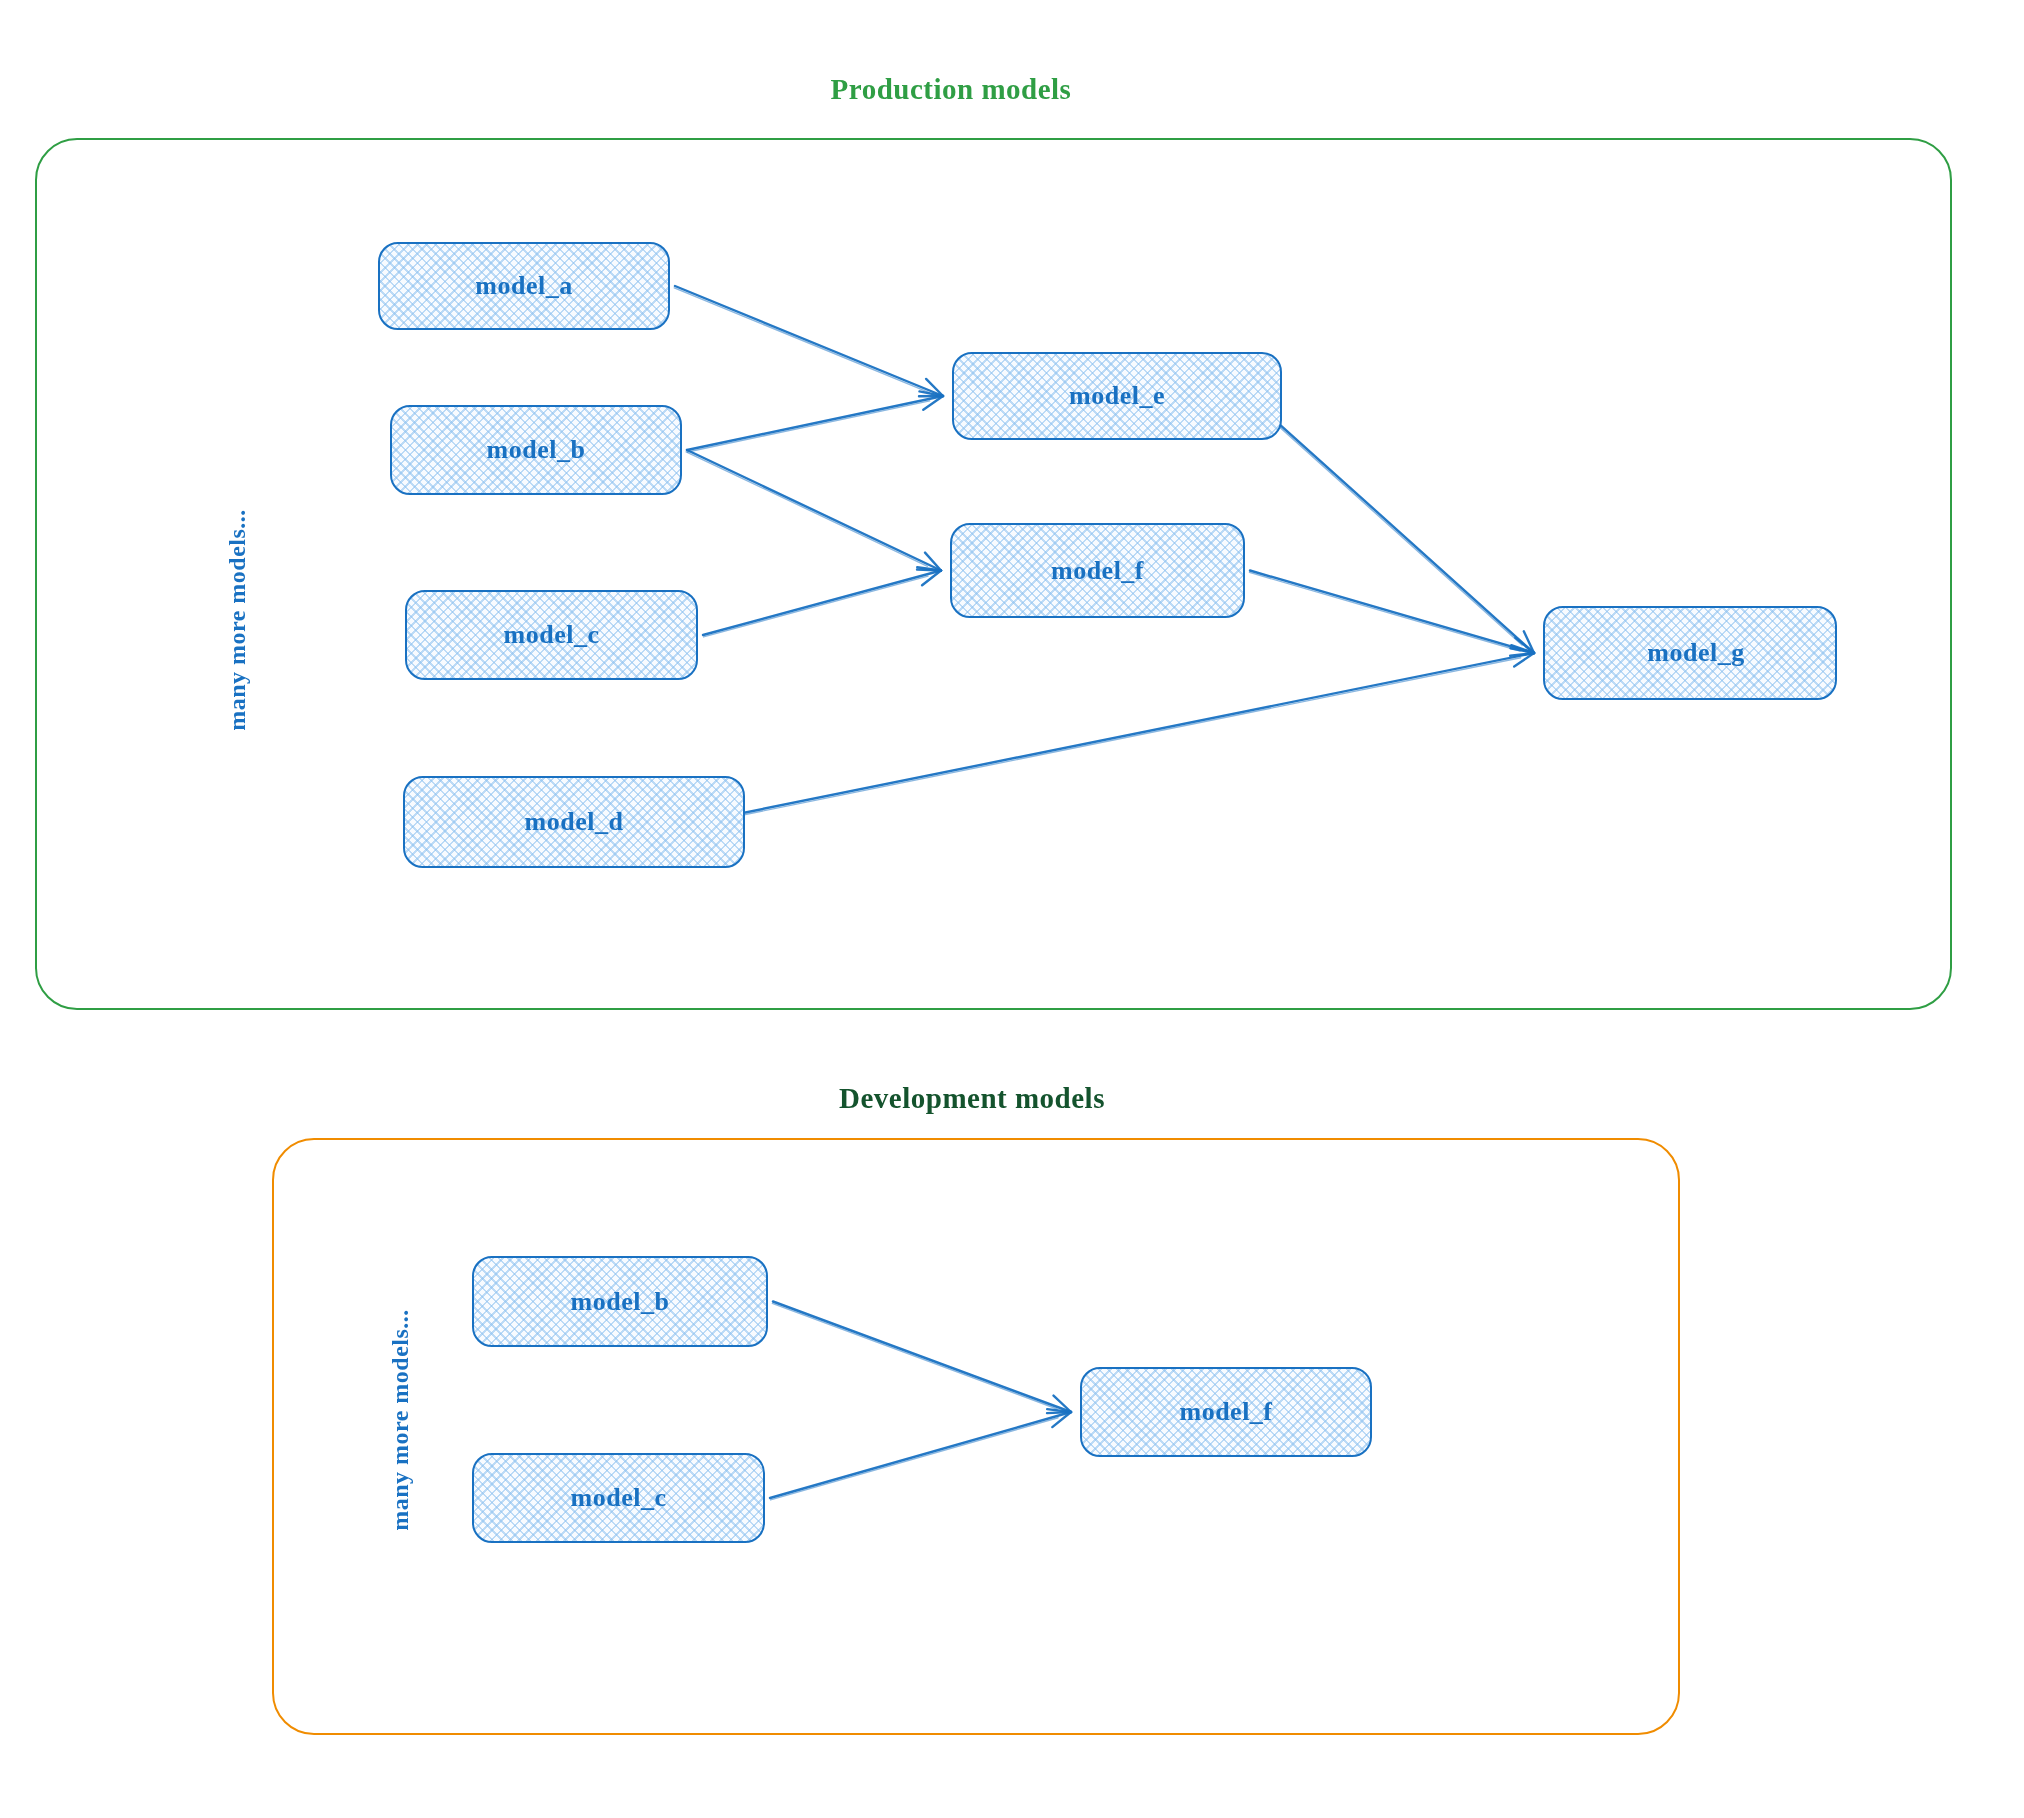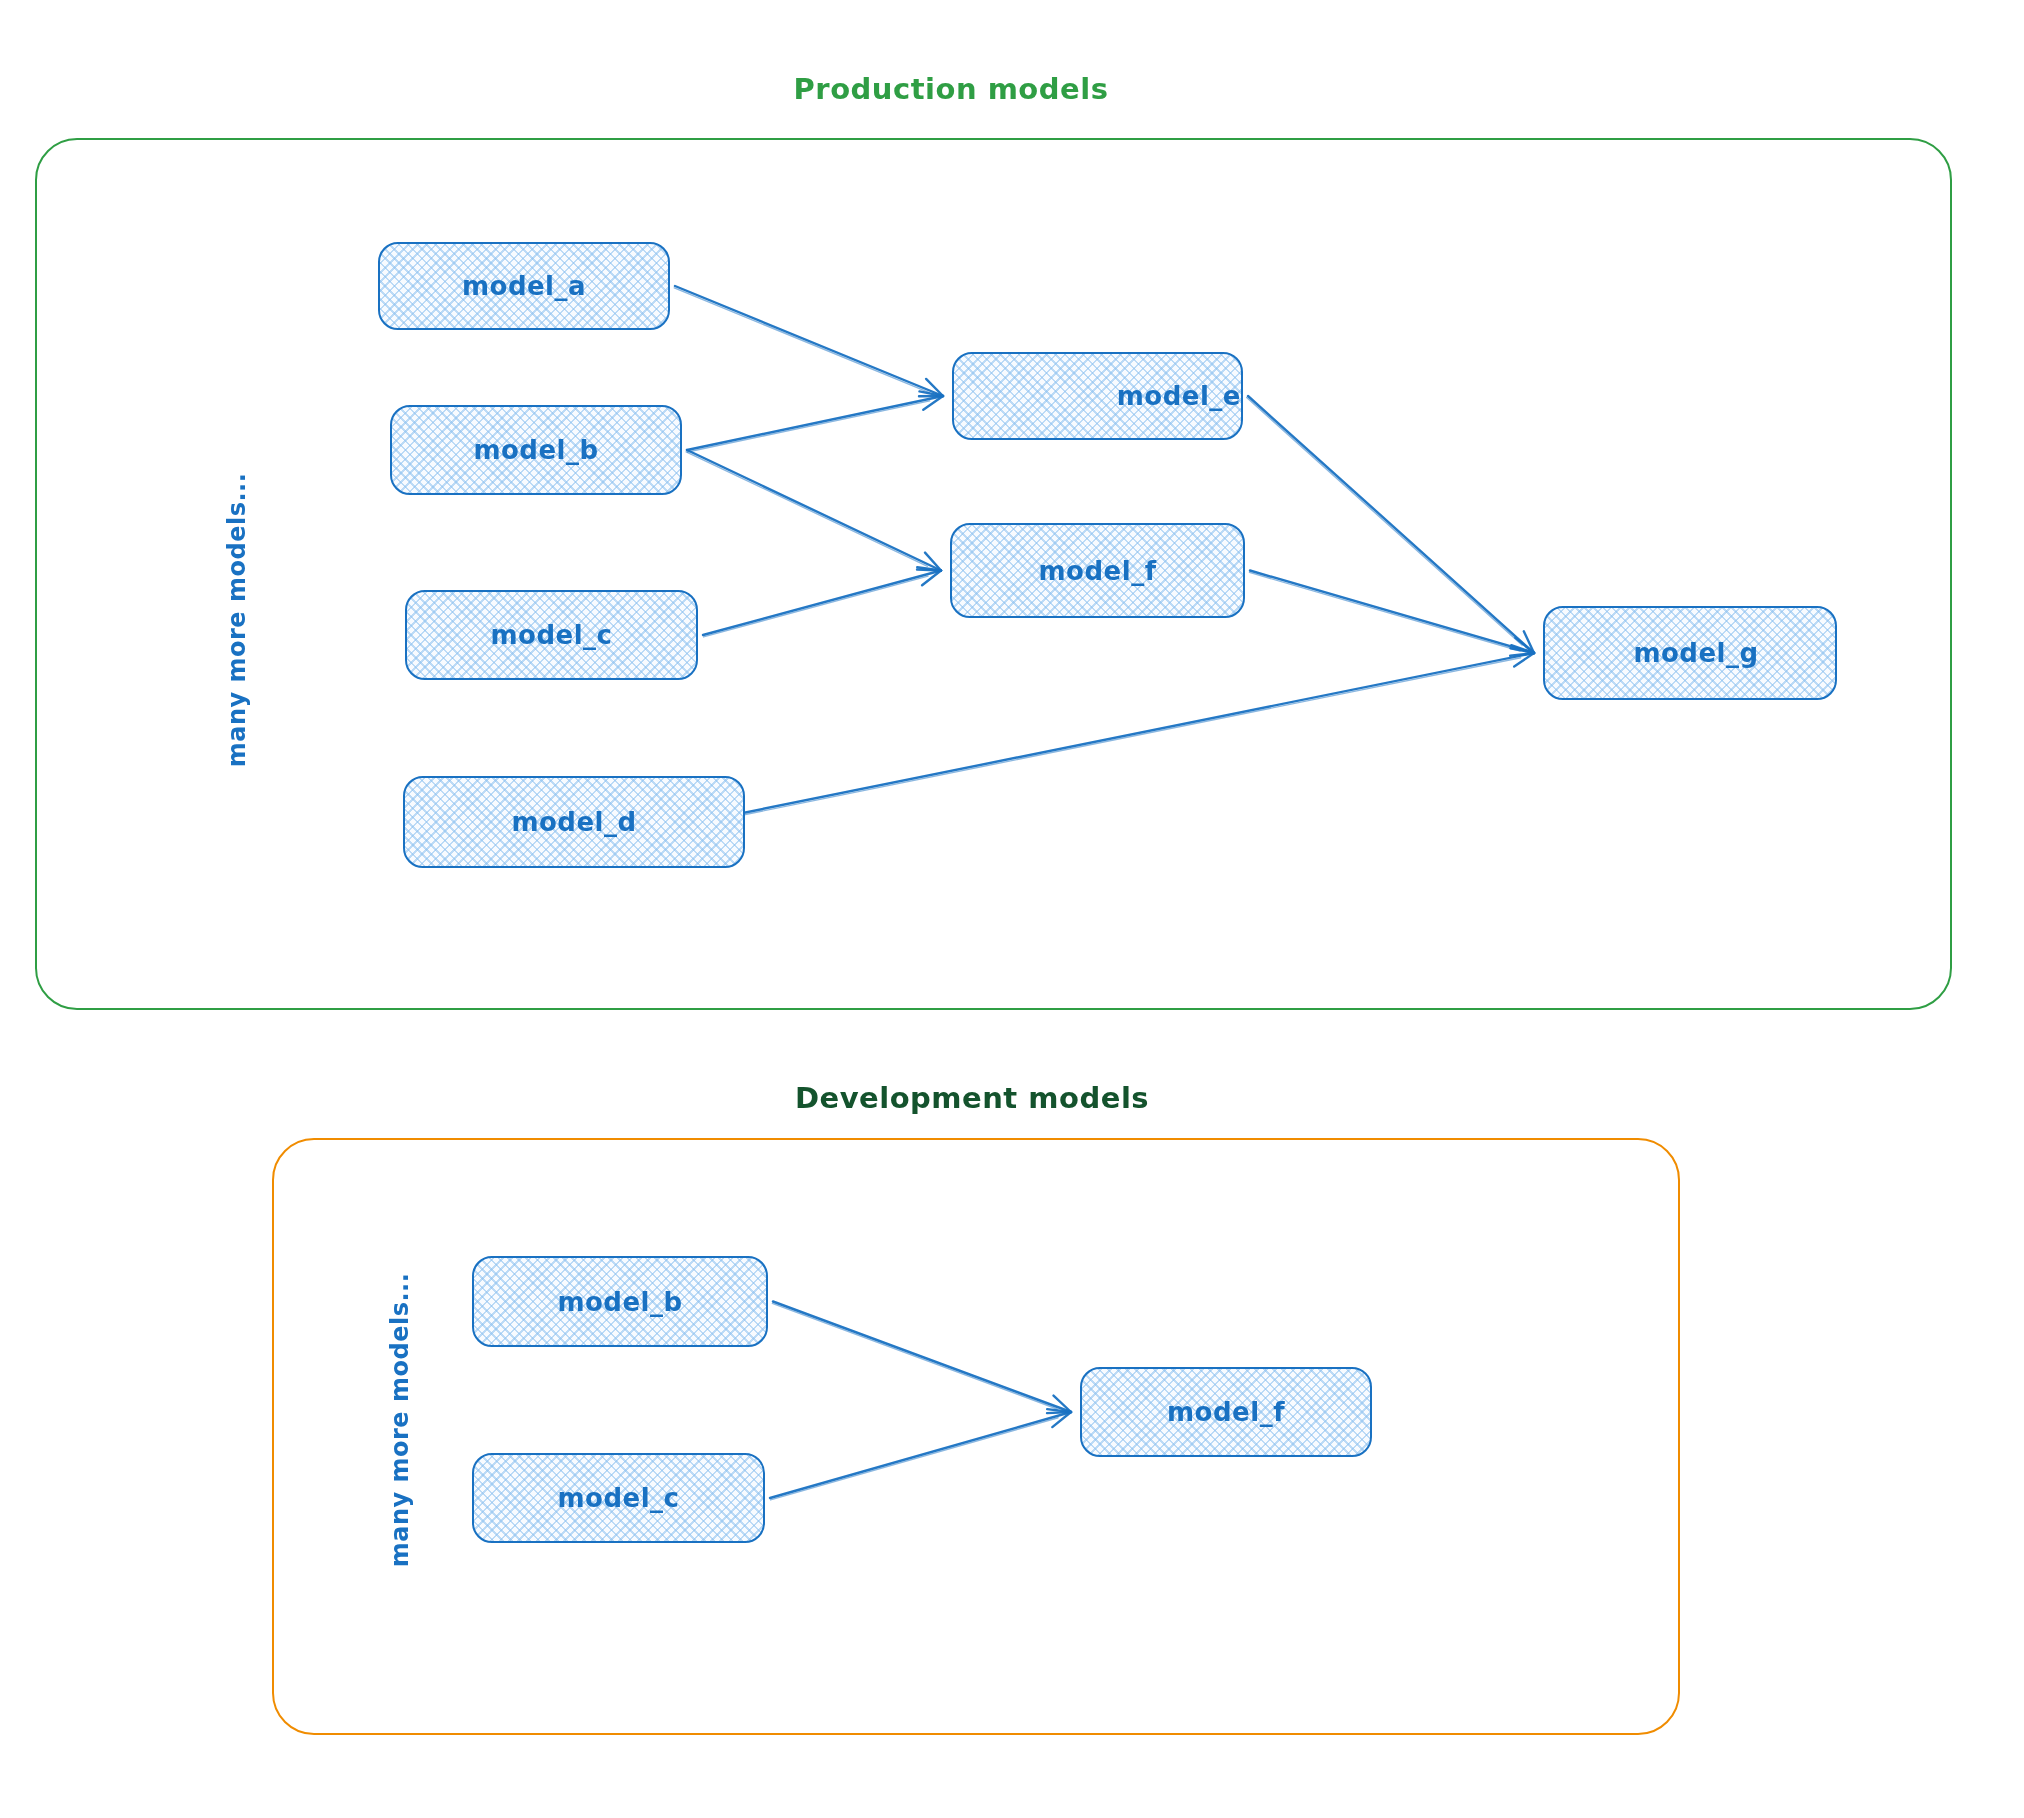--- a/index.html
+++ b/index.html
@@ -7,20 +7,21 @@
     padding: 0;
     background: #ffffff;
     font-family: "DejaVu Sans", "Liberation Sans", sans-serif;
   }
   #canvas {
     position: relative;
     width: 2024px;
     height: 1818px;
     background: #ffffff;
     overflow: hidden;
+    font-family: Liberation Serif, serif;
   }
   .frame {
     position: absolute;
     border: 2px solid;
     border-radius: 42px;
     background: transparent;
   }
   .frame.production { border-color: #2f9e44; }
   .frame.development { border-color: #f08c00; }
   .section-title {
@@ -124,21 +125,21 @@
     </div>
     <div class="node" style="left:390px; top:405px; width:292px; height:90px;">
       <span class="node-label">model_b</span>
     </div>
     <div class="node" style="left:405px; top:590px; width:293px; height:90px;">
       <span class="node-label">model_c</span>
     </div>
     <div class="node" style="left:403px; top:776px; width:342px; height:92px;">
       <span class="node-label">model_d</span>
     </div>
-    <div class="node" style="left:952px; top:352px; width:291px; height:88px;justify-content:flex-end;">
+    <div class="node" style="left:952px; top:352px; width:330px; height:88px;">
       <span class="node-label">model_e</span>
     </div>
     <div class="node" style="left:950px; top:523px; width:295px; height:95px;">
       <span class="node-label">model_f</span>
     </div>
     <div class="node" style="left:1543px; top:606px; width:294px; height:94px;padding-left:12px;">
       <span class="node-label">model_g</span>
     </div>
   </div>
 

